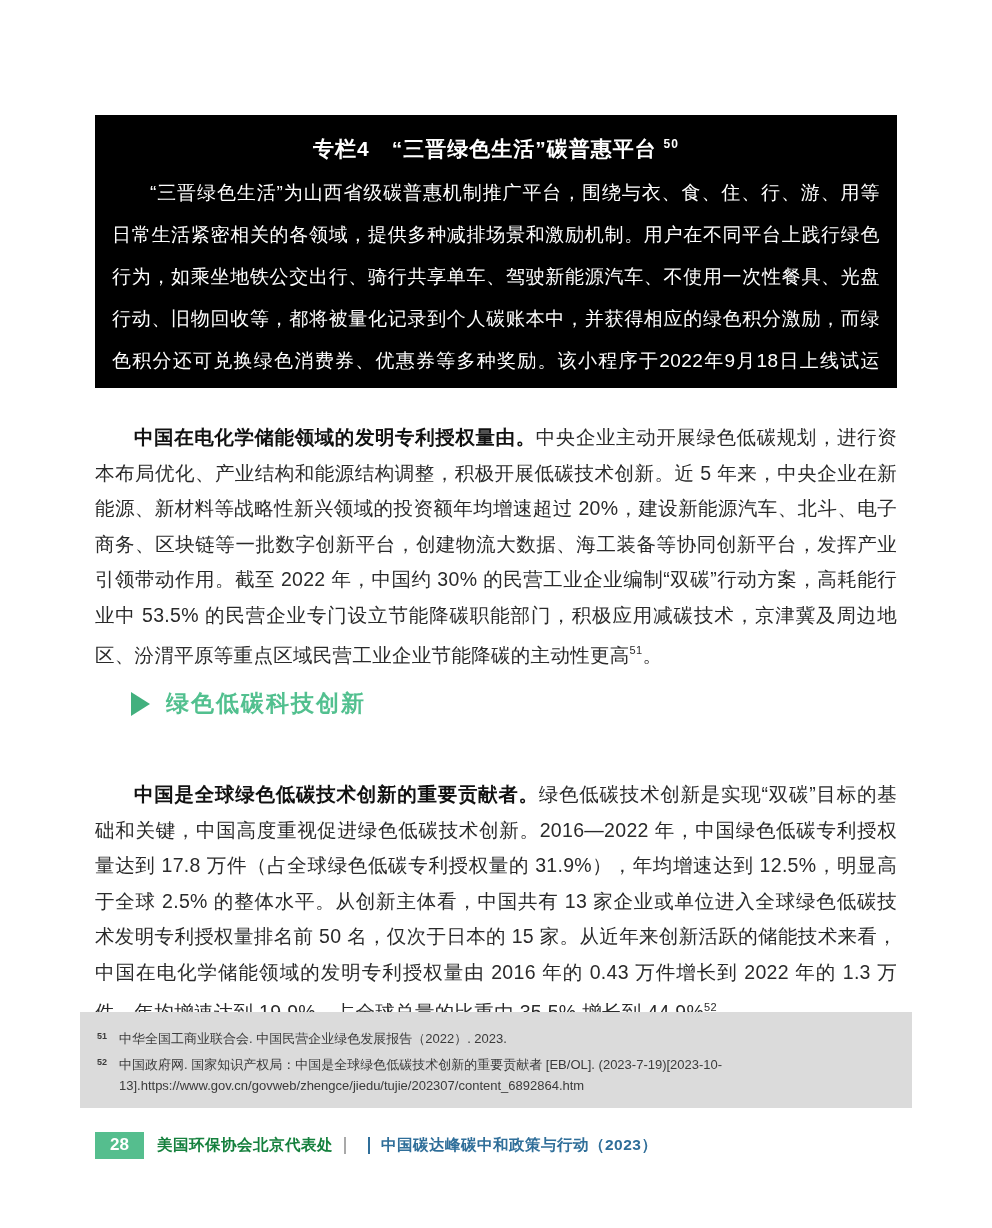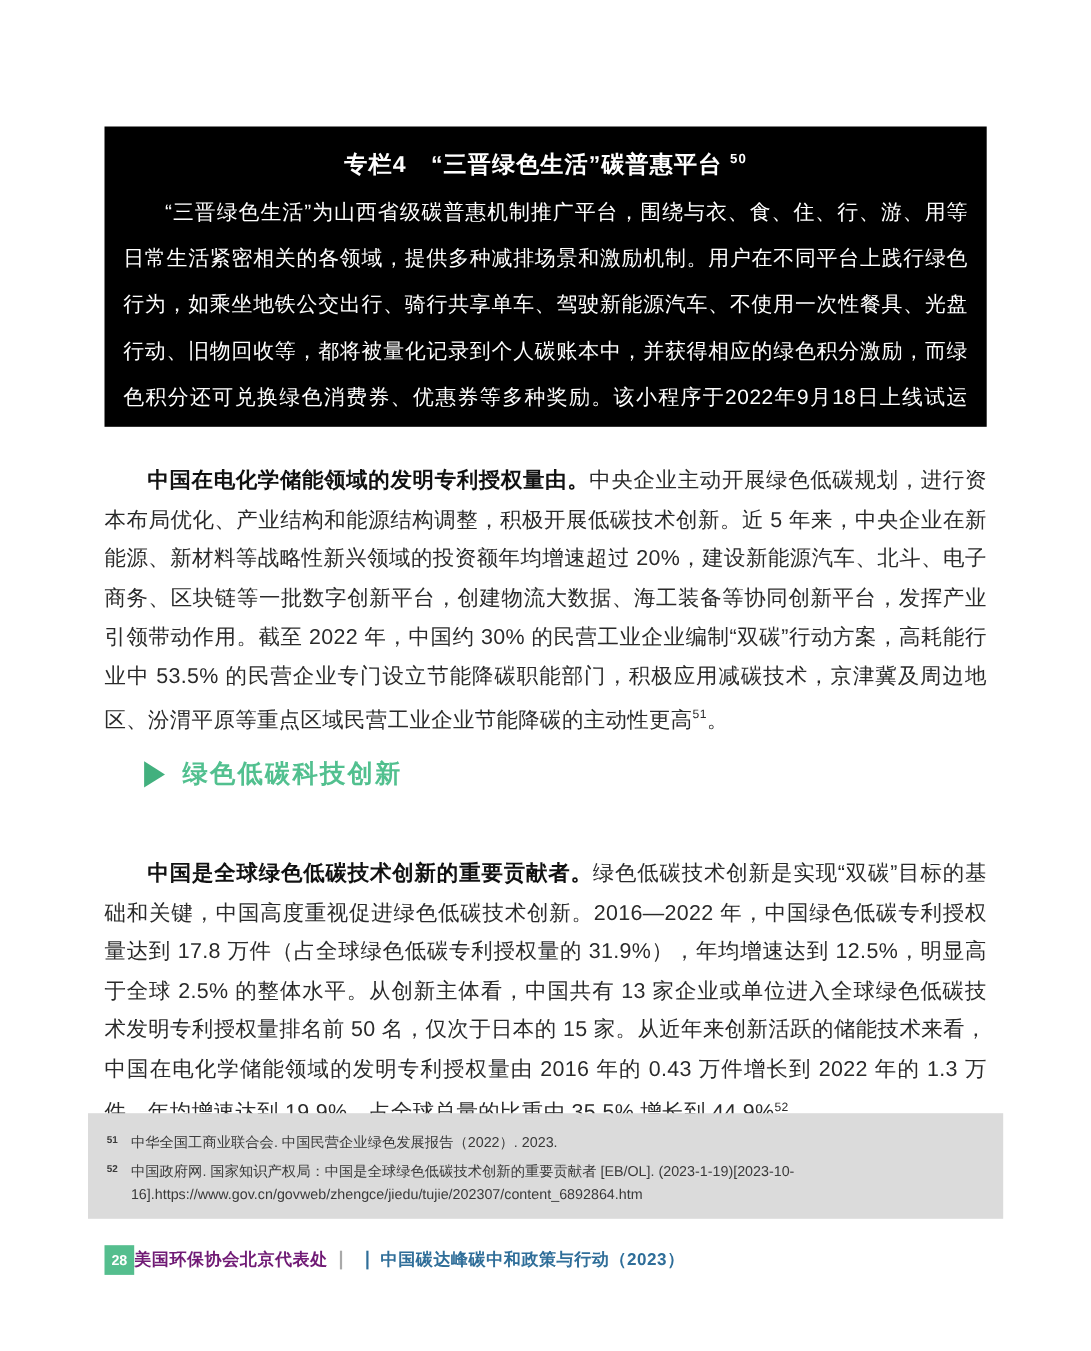--- a/index.html
+++ b/index.html
@@ -106,33 +106,34 @@
 
   
   .footer {
     position: absolute;
     left: 95px; top: 1131px;
     width: 810px; height: 28px;
     display: flex;
     align-items: center;
   }
   .pageno {
-    width: 27px; height: 27px;
+    width: 49px; height: 27px;
     background: #55be8e;
     color: #ffffff;
-    font-size: 13px;
+    font-size: 17px;
     font-weight: bold;
     display: flex;
     align-items: center;
     justify-content: center;
+    margin-right: 13px;
   }
   .footer .org {
     font-size: 15.5px;
     font-weight: bold;
-    color: #701a75;
+    color: #15803d;
     letter-spacing: 0.5px;
   }
   .footer .sep {
     width: 2px; height: 17px;
     background: #a9a9a9;
     margin: 0 11px;
   }
   .footer .sep.teal { background: #2f6e99; }
   .footer .report {
     font-size: 15.5px;
@@ -160,21 +161,21 @@
 
   <p class="para" id="para-innovation"><b>中国是全球绿色低碳技术创新的重要贡献者。</b><span>绿色低碳技术创新是实现“双碳”目标的基础和关键，中国高度重视促进绿色低碳技术创新。2016—2022 年，中国绿色低碳专利授权量达到 17.8 万件（占全球绿色低碳专利授权量的 31.9%），年均增速达到 12.5%，明显高于全球 2.5% 的整体水平。从创新主体看，中国共有 13 家企业或单位进入全球绿色低碳技术发明专利授权量排名前 50 名，仅次于日本的 15 家。从近年来创新活跃的储能技术来看，中国在电化学储能领域的发明专利授权量由 2016 年的 0.43 万件增长到 2022 年的 1.3 万件，年均增速达到 19.9%，占全球总量的比重由 35.5% 增长到 44.9%</span><sup>52</sup><span>。</span></p>
 
   <div class="footnotes">
     <div class="footnote">
       <span class="fn-marker">51</span>
       <span>中华全国工商业联合会. 中国民营企业绿色发展报告（2022）. 2023.</span>
     </div>
     <div class="footnote">
       <span class="fn-marker">52</span>
-      <span>中国政府网. 国家知识产权局：中国是全球绿色低碳技术创新的重要贡献者 [EB/OL]. (2023-1-19)[2023-10-16].https://www.gov.cn/govweb/zhengce/jiedu/tujie/202307/content_6892864.htm</span>
+      <span>中国政府网. 国家知识产权局：中国是全球绿色低碳技术创新的重要贡献者 [EB/OL]. (2023-7-19)[2023-10-13].https://www.gov.cn/govweb/zhengce/jiedu/tujie/202307/content_6892864.htm</span>
     </div>
   </div>
 
   <div class="footer">
     <div class="pageno">28</div>
     <span class="org">美国环保协会北京代表处</span>
     <span class="sep"></span>
     <span class="sep teal"></span>
     <span class="report">中国碳达峰碳中和政策与行动（2023）</span>
   </div>

